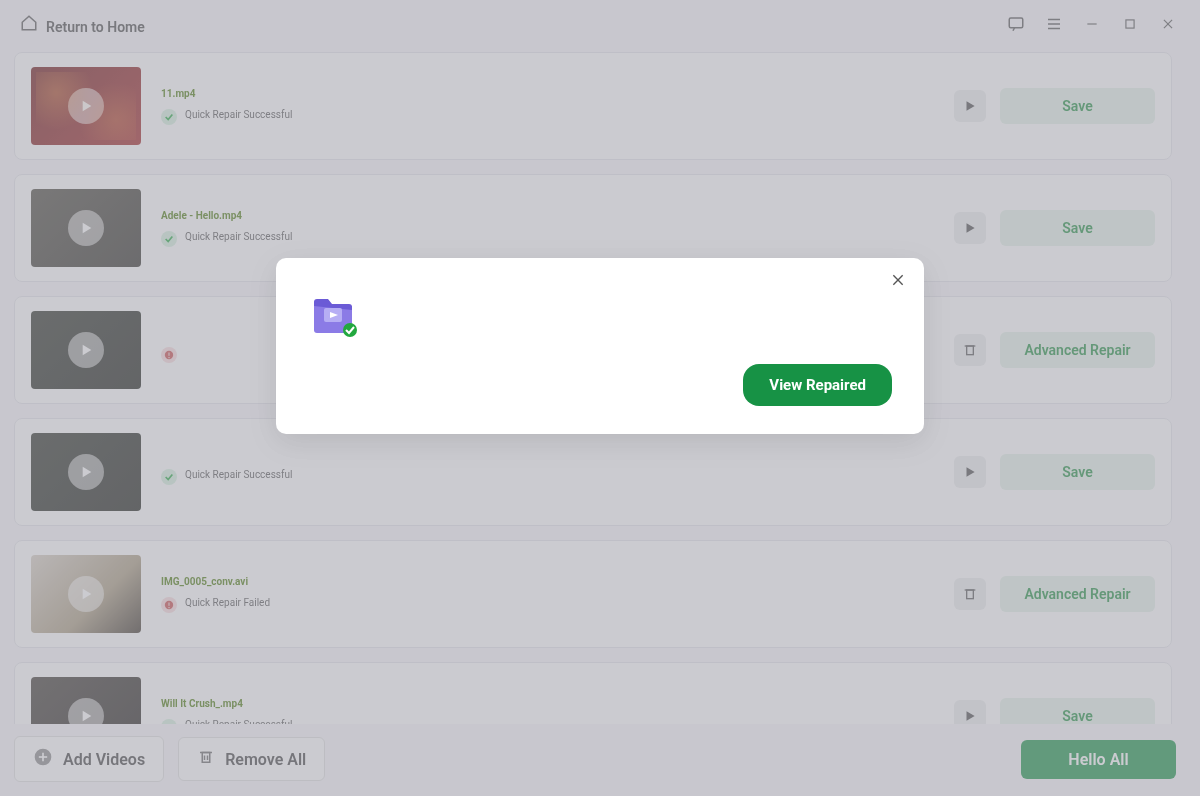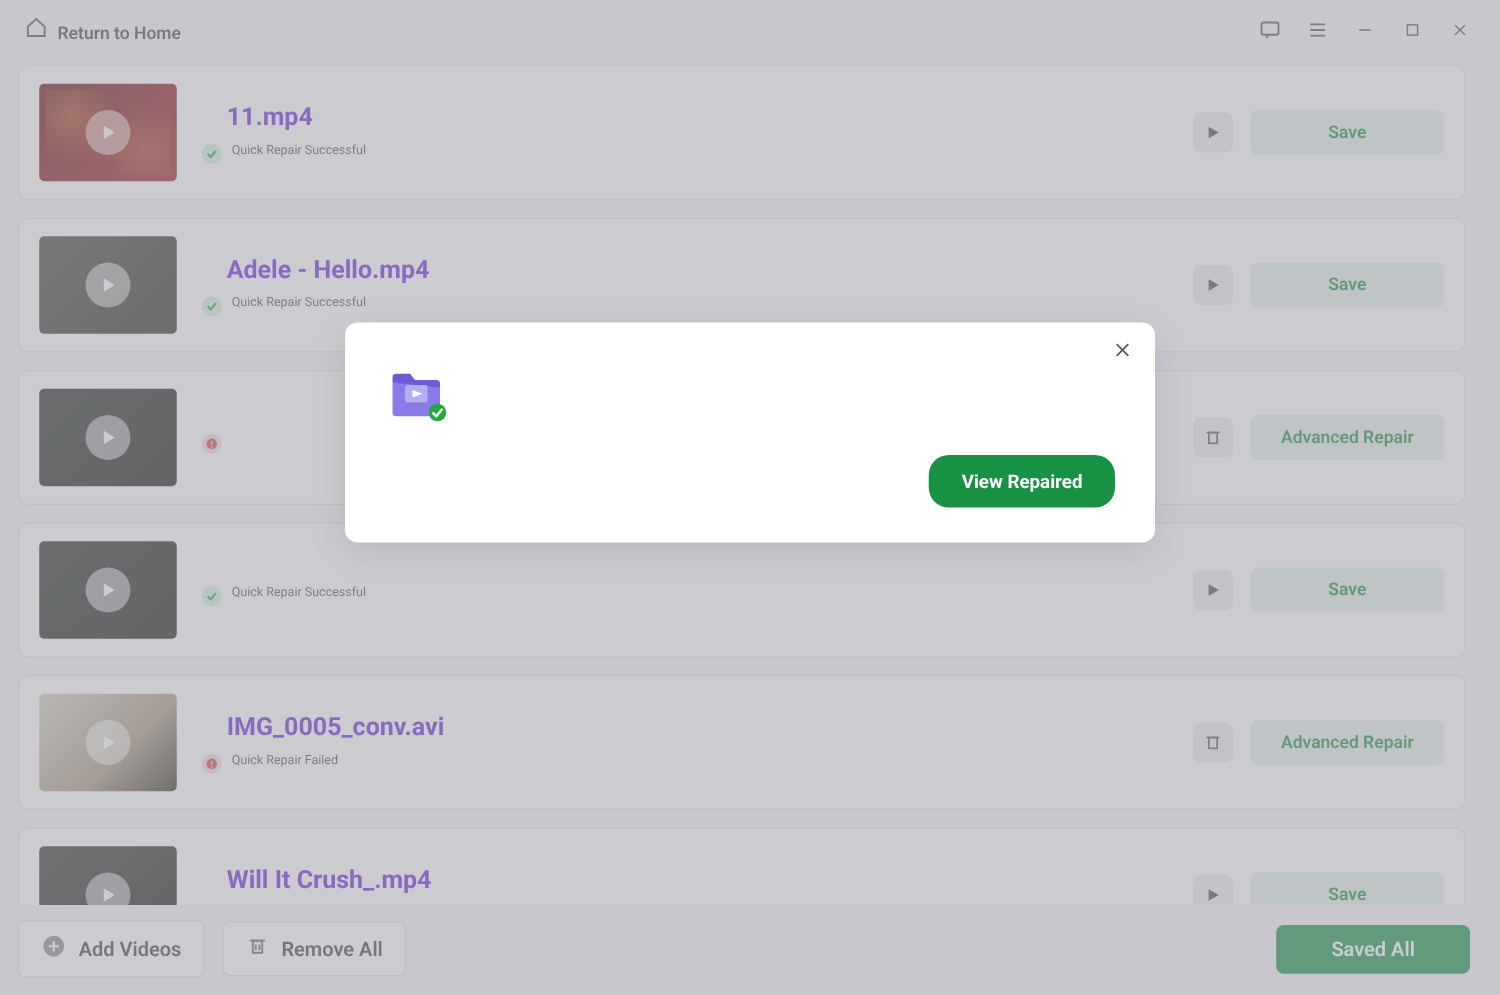--- a/index.html
+++ b/index.html
@@ -20,21 +20,21 @@
 .sidebar-item-count { color: #666; font-size: 14px; }
 .sidebar-spacer { flex: 1; }
 .pro-btn { border: 1px solid #e0e0e0; border-radius: 4px; background: #fff; padding: 10px 0; display: flex; align-items: center; justify-content: center; gap: 8px; color: #e09a2a; font-weight: 600; font-style: italic; cursor: pointer; margin-bottom: 8px;}
 
 .main { flex: 1; display: flex; flex-direction: column; padding: 4px 24px 14px 14px; }
 .list { flex: 1; overflow-y: auto; padding-right: 4px; }
 .video-row { display: flex; align-items: center; border: 1px solid #e5e5ea; border-radius: 8px; background: #fff; padding: 14px 16px; margin-bottom: 14px; gap: 20px; }
 .thumb { width: 110px; height: 78px; border-radius: 4px; display: flex; align-items: center; justify-content: center; position: relative; flex-shrink: 0; }
 .thumb .play-circle { width: 36px; height: 36px; border-radius: 50%; background: rgba(255,255,255,0.55); display: flex; align-items: center; justify-content: center; }
 .video-info { flex: 1; }
-.video-title { font-weight: 700; font-size: 20px; color: #6d28d9; margin-bottom: 10px; margin-left: 20px; }
+.video-title { font-weight: 700; font-size: 10px; color: #4d7c0f; margin-bottom: 10px; }
 .video-status { display: flex; align-items: flex-start; gap: 8px; font-size: 10px; color: #555; }
 .status-dot { width: 16px; height: 16px; border-radius: 50%; display: flex; align-items: center; justify-content: center; }
 .status-dot.ok { background: #d4f0dd; color: #22a83f; }
 .status-dot.fail { background: #f8d9db; color: #c94a4a; }
 .video-actions { display: flex; align-items: center; gap: 14px; }
 .mini-btn { width: 32px; height: 32px; border-radius: 6px; background: #ebeded; display: flex; align-items: center; justify-content: center; color: #4a4a4a; cursor: pointer; }
 .action-btn { border: none; border-radius: 6px; padding: 10px 0; width: 155px; font-size: 14px; font-weight: 600; cursor: pointer; background: #e4f1e8; color: #1e8f3f; }
 
 .footer { display: flex; align-items: center; gap: 14px; padding-top: 12px; }
 .footer-btn { border: 1px solid #e0e0e0; background: #fff; border-radius: 6px; padding: 10px 18px; display: flex; align-items: center; gap: 10px; font-size: 16px; font-weight: 600; color: #444; cursor: pointer; }
@@ -296,21 +296,21 @@
         <span><svg width="18" height="18" viewBox="0 0 24 24" fill="none" stroke="#666" stroke-width="2">
               <line x1="4" y1="6" x2="20" y2="6"></line>
               <rect x="7" y="6" width="10" height="13"></rect>
               <line x1="10" y1="10" x2="10" y2="16"></line>
               <line x1="14" y1="10" x2="14" y2="16"></line>
             </svg></span>
         <span>Remove All</span>
       </button>
       <div class="footer-spacer"></div>
       <button class="footer-btn save-all">
-        <span style="margin:0 auto;">Saved All</span>
+        <span style="margin:0 auto;">Hello All</span>
       </button>
     </div>
   </main>
 </div>
 
 <div class="overlay">
   <div class="modal">
     <span class="modal-close"><svg width="16" height="16" viewBox="0 0 24 24" stroke="#555" stroke-width="2">
           <line x1="5" y1="5" x2="19" y2="19"></line>
           <line x1="19" y1="5" x2="5" y2="19"></line>

